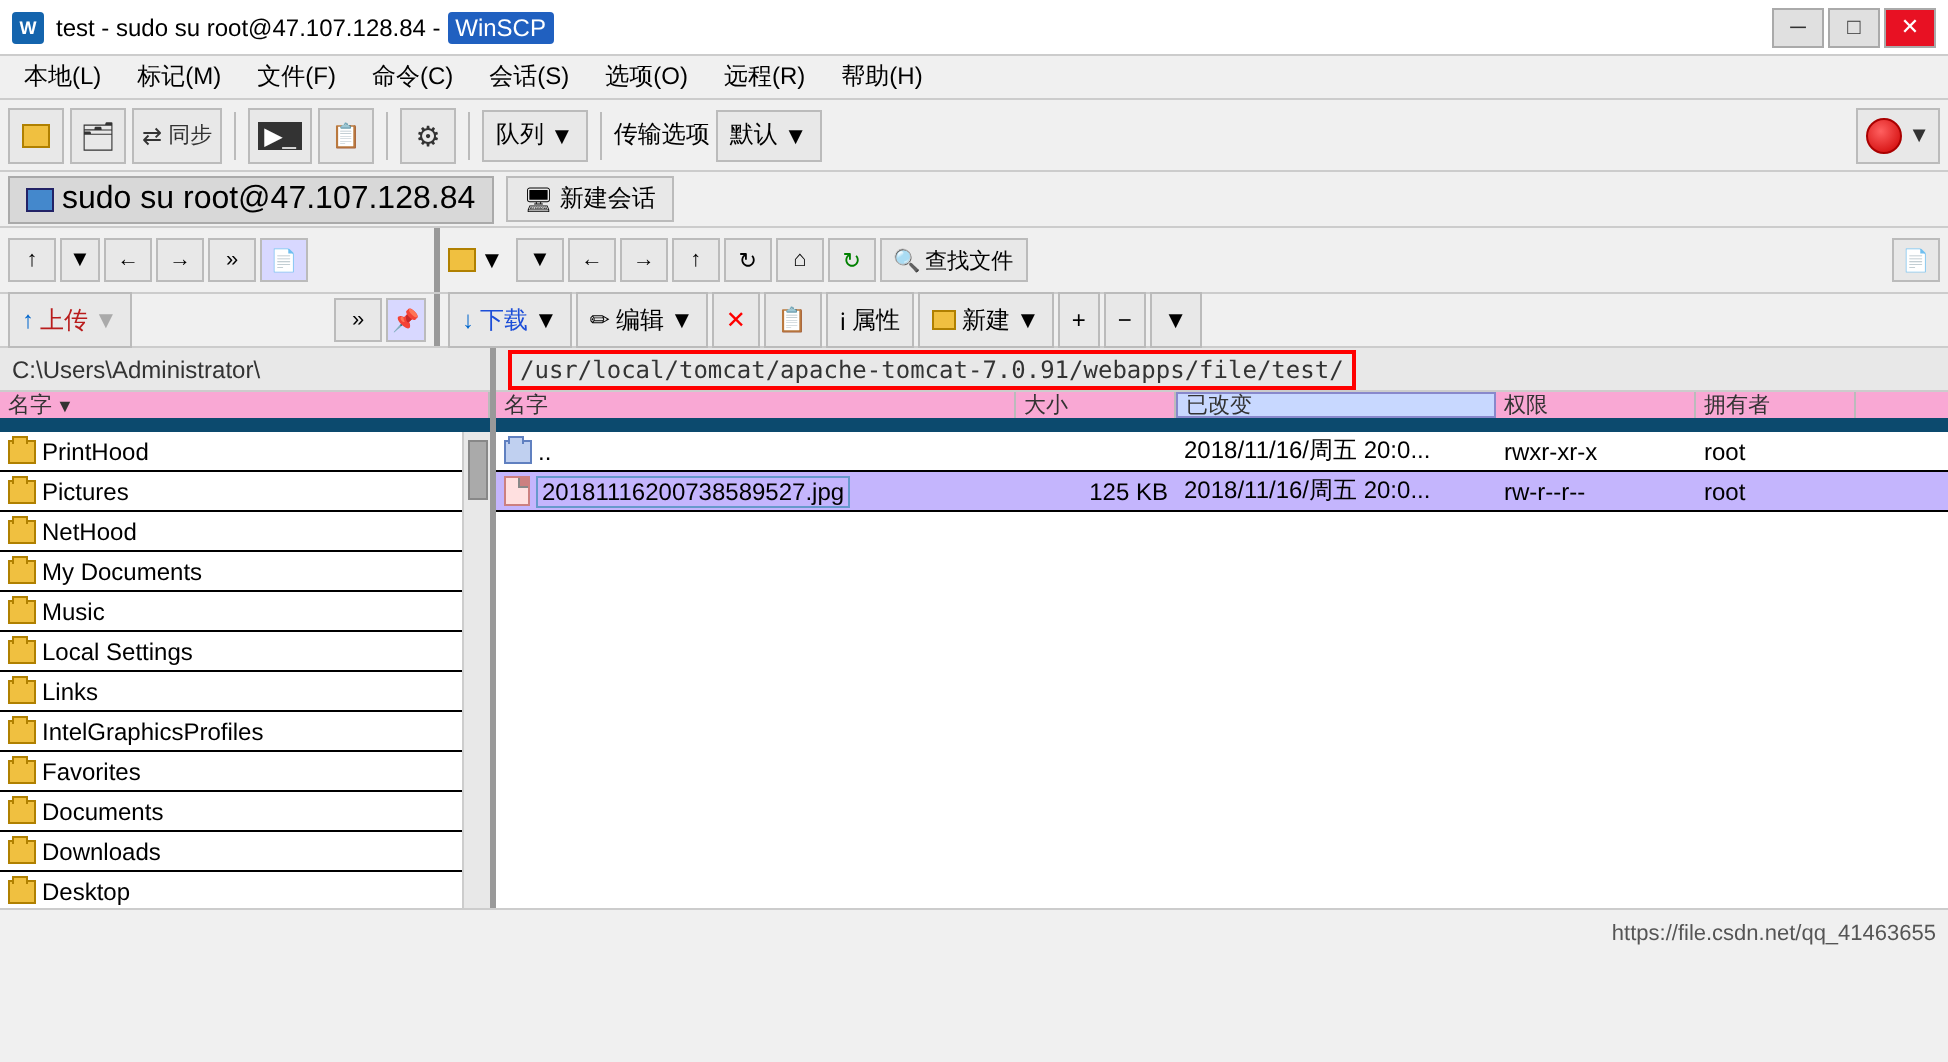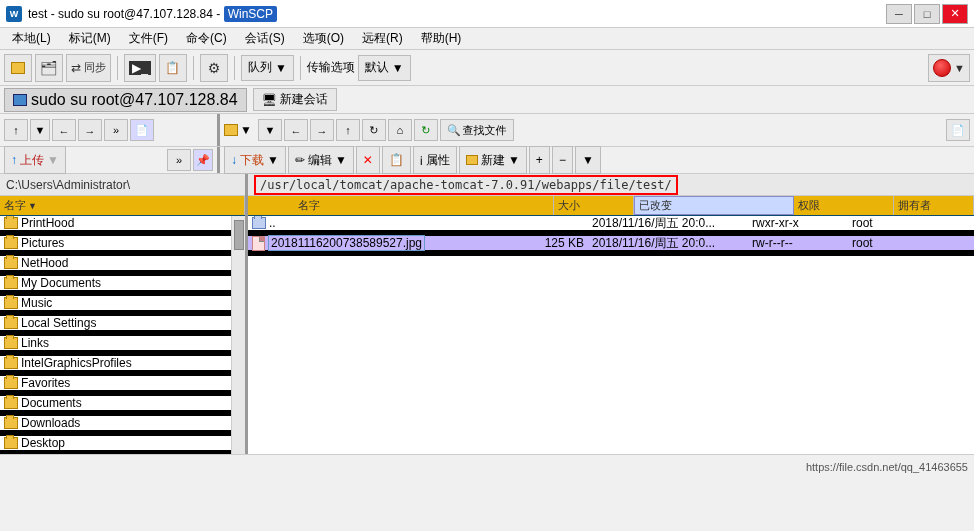--- a/index.html
+++ b/index.html
@@ -193,37 +193,36 @@
       display: flex;
       align-items: center;
       padding: 0 6px;
       font-size: 12px;
       color: #333;
     }
 
     
     .file-list-header {
       display: flex;
-      background: #eab308;
-      border-bottom: 1px solid #0c4a6e;
+      background: #f9a8d4;
+      border-bottom: 7px solid #0c4a6e;
       height: 20px;
-      justify-content: flex-end;
     }
     .file-list-header .col {
       border-right: 1px solid #bbb;
       padding: 2px 4px;
       font-size: 11px;
       color: #333;
       display: flex; align-items: center;
     }
     .file-row {
       display: flex;
       height: 20px;
       align-items: center;
-      border-bottom: 6px solid #000000;
+      border-bottom: 1px solid #000000;
       cursor: pointer;
     }
     .file-row .col {
       padding: 1px 4px;
       font-size: 12px;
       white-space: nowrap;
       overflow: hidden;
       text-overflow: ellipsis;
       display: flex; align-items: center; gap: 3px;
     }
@@ -469,21 +468,21 @@
       <span>▼</span>
     </div>
     <div style="flex:1;"></div>
     <div class="nav-btn">»</div>
     <div class="nav-btn" style="background:#d8d8ff;width:20px;">📌</div>
   </div>
 
   <div style="flex:1;background:#f0f0f0;display:flex;align-items:center;height:26px;padding:2px 4px;gap:2px;">
     <div class="act-btn">
       <span style="color:#0066cc;">↓</span>
-      <span style="color:#c2410c;">下载</span>
+      <span style="color:#1d4ed8;">下载</span>
       <span>▼</span>
     </div>
     <div class="act-btn">
       <span>✏</span>
       <span>编辑</span>
       <span>▼</span>
     </div>
     <div class="act-btn red-x">
       <span style="color:red;">✕</span>
     </div>

